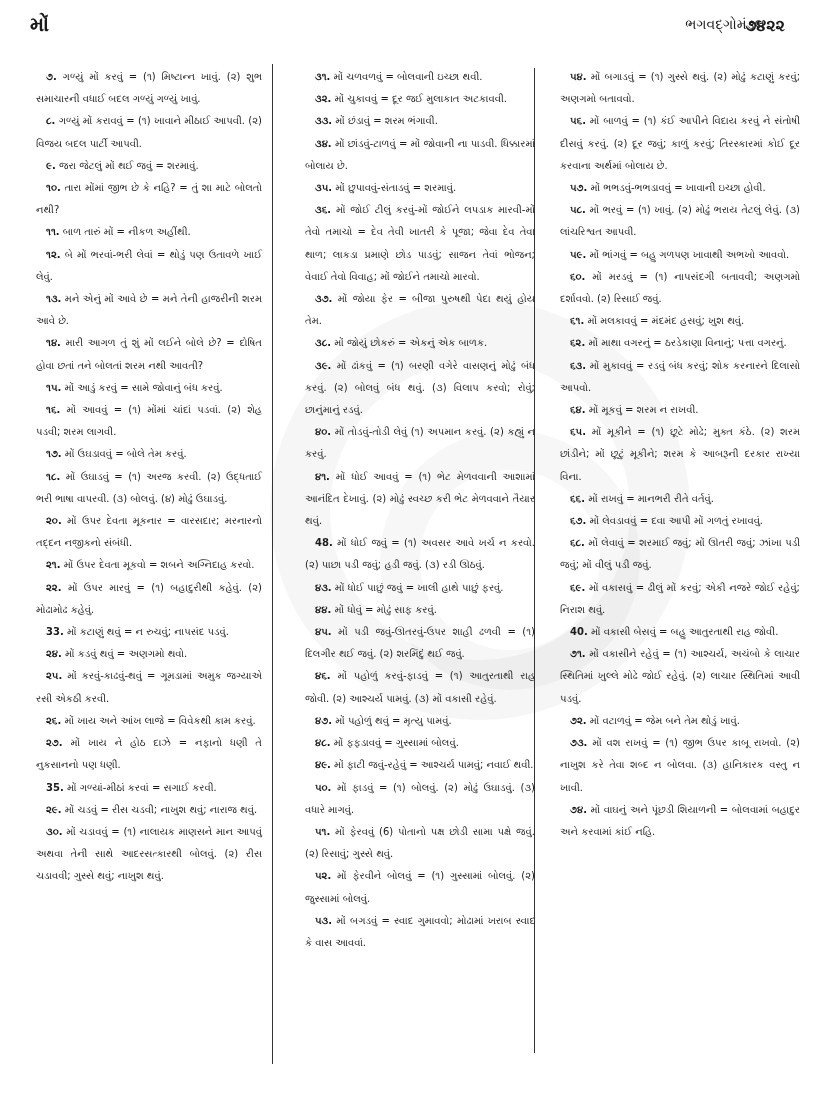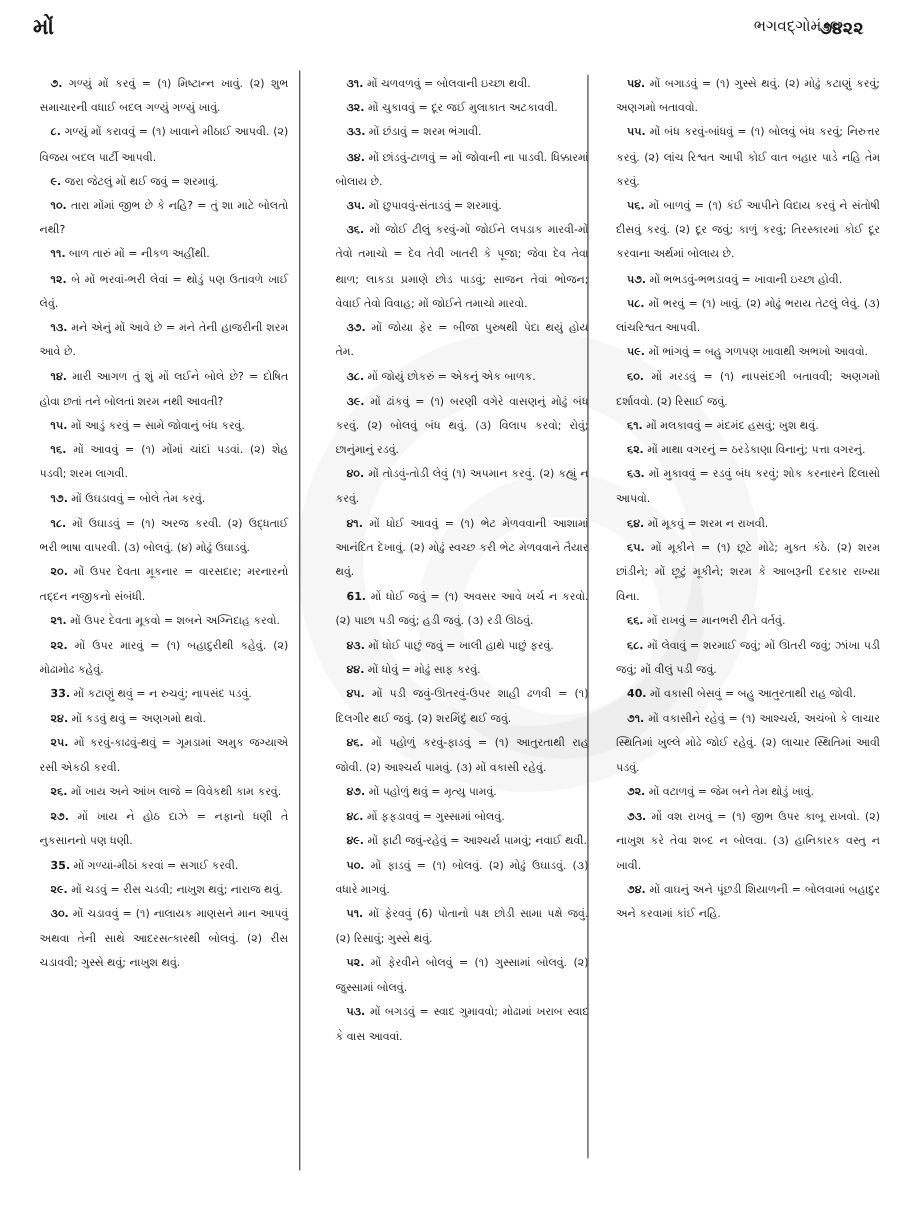--- a/index.html
+++ b/index.html
@@ -70,47 +70,48 @@
       <p class="entry"><span class="num">૩૨.</span> <span>મોં ચુકાવવું = દૂર જઈ મુલાકાત અટકાવવી.</span></p>
       <p class="entry"><span class="num">૩૩.</span> <span>મોં છંડાવું = શરમ ભંગાવી.</span></p>
       <p class="entry"><span class="num">૩૪.</span> <span>મોં છાંડવું-ટાળવું = મોં જોવાની ના પાડવી. ધિક્કારમાં બોલાય છે.</span></p>
       <p class="entry"><span class="num">૩૫.</span> <span>મોં છુપાવવું-સંતાડવું = શરમાવું.</span></p>
       <p class="entry"><span class="num">૩૬.</span> <span>મોં જોઈ ટીલું કરવું-મોં જોઈને લપડાક મારવી-મોં તેવો તમાચો = દેવ તેવી ખાતરી કે પૂજા; જેવા દેવ તેવા થાળ; લાકડા પ્રમાણે છોડ પાડવું; સાજન તેવાં ભોજન; વેવાઈ તેવો વિવાહ; મોં જોઈને તમાચો મારવો.</span></p>
       <p class="entry"><span class="num">૩૭.</span> <span>મોં જોયા ફેર = બીજા પુરુષથી પેદા થયું હોય તેમ.</span></p>
       <p class="entry"><span class="num">૩૮.</span> <span>મોં જોયું છોકરું = એકનું એક બાળક.</span></p>
       <p class="entry"><span class="num">૩૯.</span> <span>મોં ઢાંકવું = (૧) બરણી વગેરે વાસણનું મોઢું બંધ કરવું. (૨) બોલવું બંધ થવું. (૩) વિલાપ કરવો; રોવું; છાનુંમાનું રડવું.</span></p>
       <p class="entry"><span class="num">૪૦.</span> <span>મોં તોડવું-તોડી લેવું (૧) અપમાન કરવું. (૨) કહ્યું ન કરવું.</span></p>
       <p class="entry"><span class="num">૪૧.</span> <span>મોં ધોઈ આવવું = (૧) ભેટ મેળવવાની આશામાં આનંદિત દેખાવું. (૨) મોઢું સ્વચ્છ કરી ભેટ મેળવવાને તૈયાર થવું.</span></p>
-      <p class="entry"><span class="num">61.</span> <span>મોં ધોઈ જવું = (૧) અવસર આવે ખર્ચ ન કરવો. (૨) પાછા પડી જવું; હડી જવું. (૩) રડી ઊઠવું.</span></p>
+      <p class="entry"><span class="num">48.</span> <span>મોં ધોઈ જવું = (૧) અવસર આવે ખર્ચ ન કરવો. (૨) પાછા પડી જવું; હડી જવું. (૩) રડી ઊઠવું.</span></p>
       <p class="entry"><span class="num">૪૩.</span> <span>મોં ધોઈ પાછું જવું = ખાલી હાથે પાછું ફરવું.</span></p>
       <p class="entry"><span class="num">૪૪.</span> <span>મોં ધોવું = મોઢું સાફ કરવું.</span></p>
       <p class="entry"><span class="num">૪૫.</span> <span>મોં પડી જવું-ઊતરવું-ઉપર શાહી ઢળવી = (૧) દિલગીર થઈ જવું. (૨) શરમિંદું થઈ જવું.</span></p>
       <p class="entry"><span class="num">૪૬.</span> <span>મોં પહોળું કરવું-ફાડવું = (૧) આતુરતાથી રાહ જોવી. (૨) આશ્ચર્ય પામવું. (૩) મોં વકાસી રહેવું.</span></p>
       <p class="entry"><span class="num">૪૭.</span> <span>મોં પહોળું થવું = મૃત્યુ પામવું.</span></p>
       <p class="entry"><span class="num">૪૮.</span> <span>મોં ફફડાવવું = ગુસ્સામાં બોલવું.</span></p>
       <p class="entry"><span class="num">૪૯.</span> <span>મોં ફાટી જવું-રહેવું = આશ્ચર્ય પામવું; નવાઈ થવી.</span></p>
       <p class="entry"><span class="num">૫૦.</span> <span>મોં ફાડવું = (૧) બોલવું. (૨) મોઢું ઉઘાડવું. (૩) વધારે માગવું.</span></p>
       <p class="entry"><span class="num">૫૧.</span> <span>મોં ફેરવવું (6) પોતાનો પક્ષ છોડી સામા પક્ષે જવું. (૨) રિસાવું; ગુસ્સે થવું.</span></p>
       <p class="entry"><span class="num">૫૨.</span> <span>મોં ફેરવીને બોલવું = (૧) ગુસ્સામાં બોલવું. (૨) જુસ્સામાં બોલવું.</span></p>
       <p class="entry"><span class="num">૫૩.</span> <span>મોં બગડવું = સ્વાદ ગુમાવવો; મોઢામાં ખરાબ સ્વાદ કે વાસ આવવાં.</span></p>
     </div>
   <div class="col col3">
       <p class="entry"><span class="num">૫૪.</span> <span>મોં બગાડવું = (૧) ગુસ્સે થવું. (૨) મોઢું કટાણું કરવું; અણગમો બતાવવો.</span></p>
-      <p class="entry"><span class="num">૫૫.</span> <span>મોં બંધ કરવું-બાંધવું = (૧) બોલવું બંધ કરવું; નિરુત્તર કરવું. (૨) લાંચ રિશ્વત આપી કોઈ વાત બહાર પાડે નહિ તેમ કરવું.</span></p>
       <p class="entry"><span class="num">૫૬.</span> <span>મોં બાળવું = (૧) કંઈ આપીને વિદાય કરવું ને સંતોષી દીસવું કરવું. (૨) દૂર જવું; કાળું કરવું; તિરસ્કારમાં કોઈ દૂર કરવાના અર્થમાં બોલાય છે.</span></p>
       <p class="entry"><span class="num">૫૭.</span> <span>મોં ભભડવું-ભભડાવવું = ખાવાની ઇચ્છા હોવી.</span></p>
       <p class="entry"><span class="num">૫૮.</span> <span>મોં ભરવું = (૧) ખાવું. (૨) મોઢું ભરાય તેટલું લેવું. (૩) લાંચરિશ્વત આપવી.</span></p>
       <p class="entry"><span class="num">૫૯.</span> <span>મોં ભાંગવું = બહુ ગળપણ ખાવાથી અભખો આવવો.</span></p>
       <p class="entry"><span class="num">૬૦.</span> <span>મોં મરડવું = (૧) નાપસંદગી બતાવવી; અણગમો દર્શાવવો. (૨) રિસાઈ જવું.</span></p>
       <p class="entry"><span class="num">૬૧.</span> <span>મોં મલકાવવું = મંદમંદ હસવું; ખુશ થવું.</span></p>
       <p class="entry"><span class="num">૬૨.</span> <span>મોં માથા વગરનું = ઠરડેકાણા વિનાનું; પત્તા વગરનું.</span></p>
       <p class="entry"><span class="num">૬૩.</span> <span>મોં મુકાવવું = રડવું બંધ કરવું; શોક કરનારને દિલાસો આપવો.</span></p>
       <p class="entry"><span class="num">૬૪.</span> <span>મોં મૂકવું = શરમ ન રાખવી.</span></p>
       <p class="entry"><span class="num">૬૫.</span> <span>મોં મૂકીને = (૧) છૂટે મોઢે; મુક્ત કંઠે. (૨) શરમ છાંડીને; મોં છૂટું મૂકીને; શરમ કે આબરૂની દરકાર રાખ્યા વિના.</span></p>
       <p class="entry"><span class="num">૬૬.</span> <span>મોં રાખવું = માનભરી રીતે વર્તવું.</span></p>
+      <p class="entry"><span class="num">૬૭.</span> <span>મોં લેવડાવવું = દવા આપી મોં ગળતું રખાવવું.</span></p>
       <p class="entry"><span class="num">૬૮.</span> <span>મોં લેવાવું = શરમાઈ જવું; મોં ઊતરી જવું; ઝાંખા પડી જવું; મોં વીલું પડી જવું.</span></p>
+      <p class="entry"><span class="num">૬૯.</span> <span>મોં વકાસવું = ઢીલું મોં કરવું; એકી નજરે જોઈ રહેવું; નિરાશ થવું.</span></p>
       <p class="entry"><span class="num">40.</span> <span>મોં વકાસી બેસવું = બહુ આતુરતાથી રાહ જોવી.</span></p>
       <p class="entry"><span class="num">૭૧.</span> <span>મોં વકાસીને રહેવું = (૧) આશ્ચર્ય, અચંબો કે લાચાર સ્થિતિમાં ખુલ્લે મોઢે જોઈ રહેવું. (૨) લાચાર સ્થિતિમાં આવી પડવું.</span></p>
       <p class="entry"><span class="num">૭૨.</span> <span>મોં વટાળવું = જેમ બને તેમ થોડું ખાવું.</span></p>
       <p class="entry"><span class="num">૭૩.</span> <span>મોં વશ રાખવું = (૧) જીભ ઉપર કાબૂ રાખવો. (૨) નાખુશ કરે તેવા શબ્દ ન બોલવા. (૩) હાનિકારક વસ્તુ ન ખાવી.</span></p>
       <p class="entry"><span class="num">૭૪.</span> <span>મોં વાઘનું અને પૂંછડી શિયાળની = બોલવામાં બહાદુર અને કરવામાં કાંઈ નહિ.</span></p>
     </div>
 </div>
 
 </body></html>

